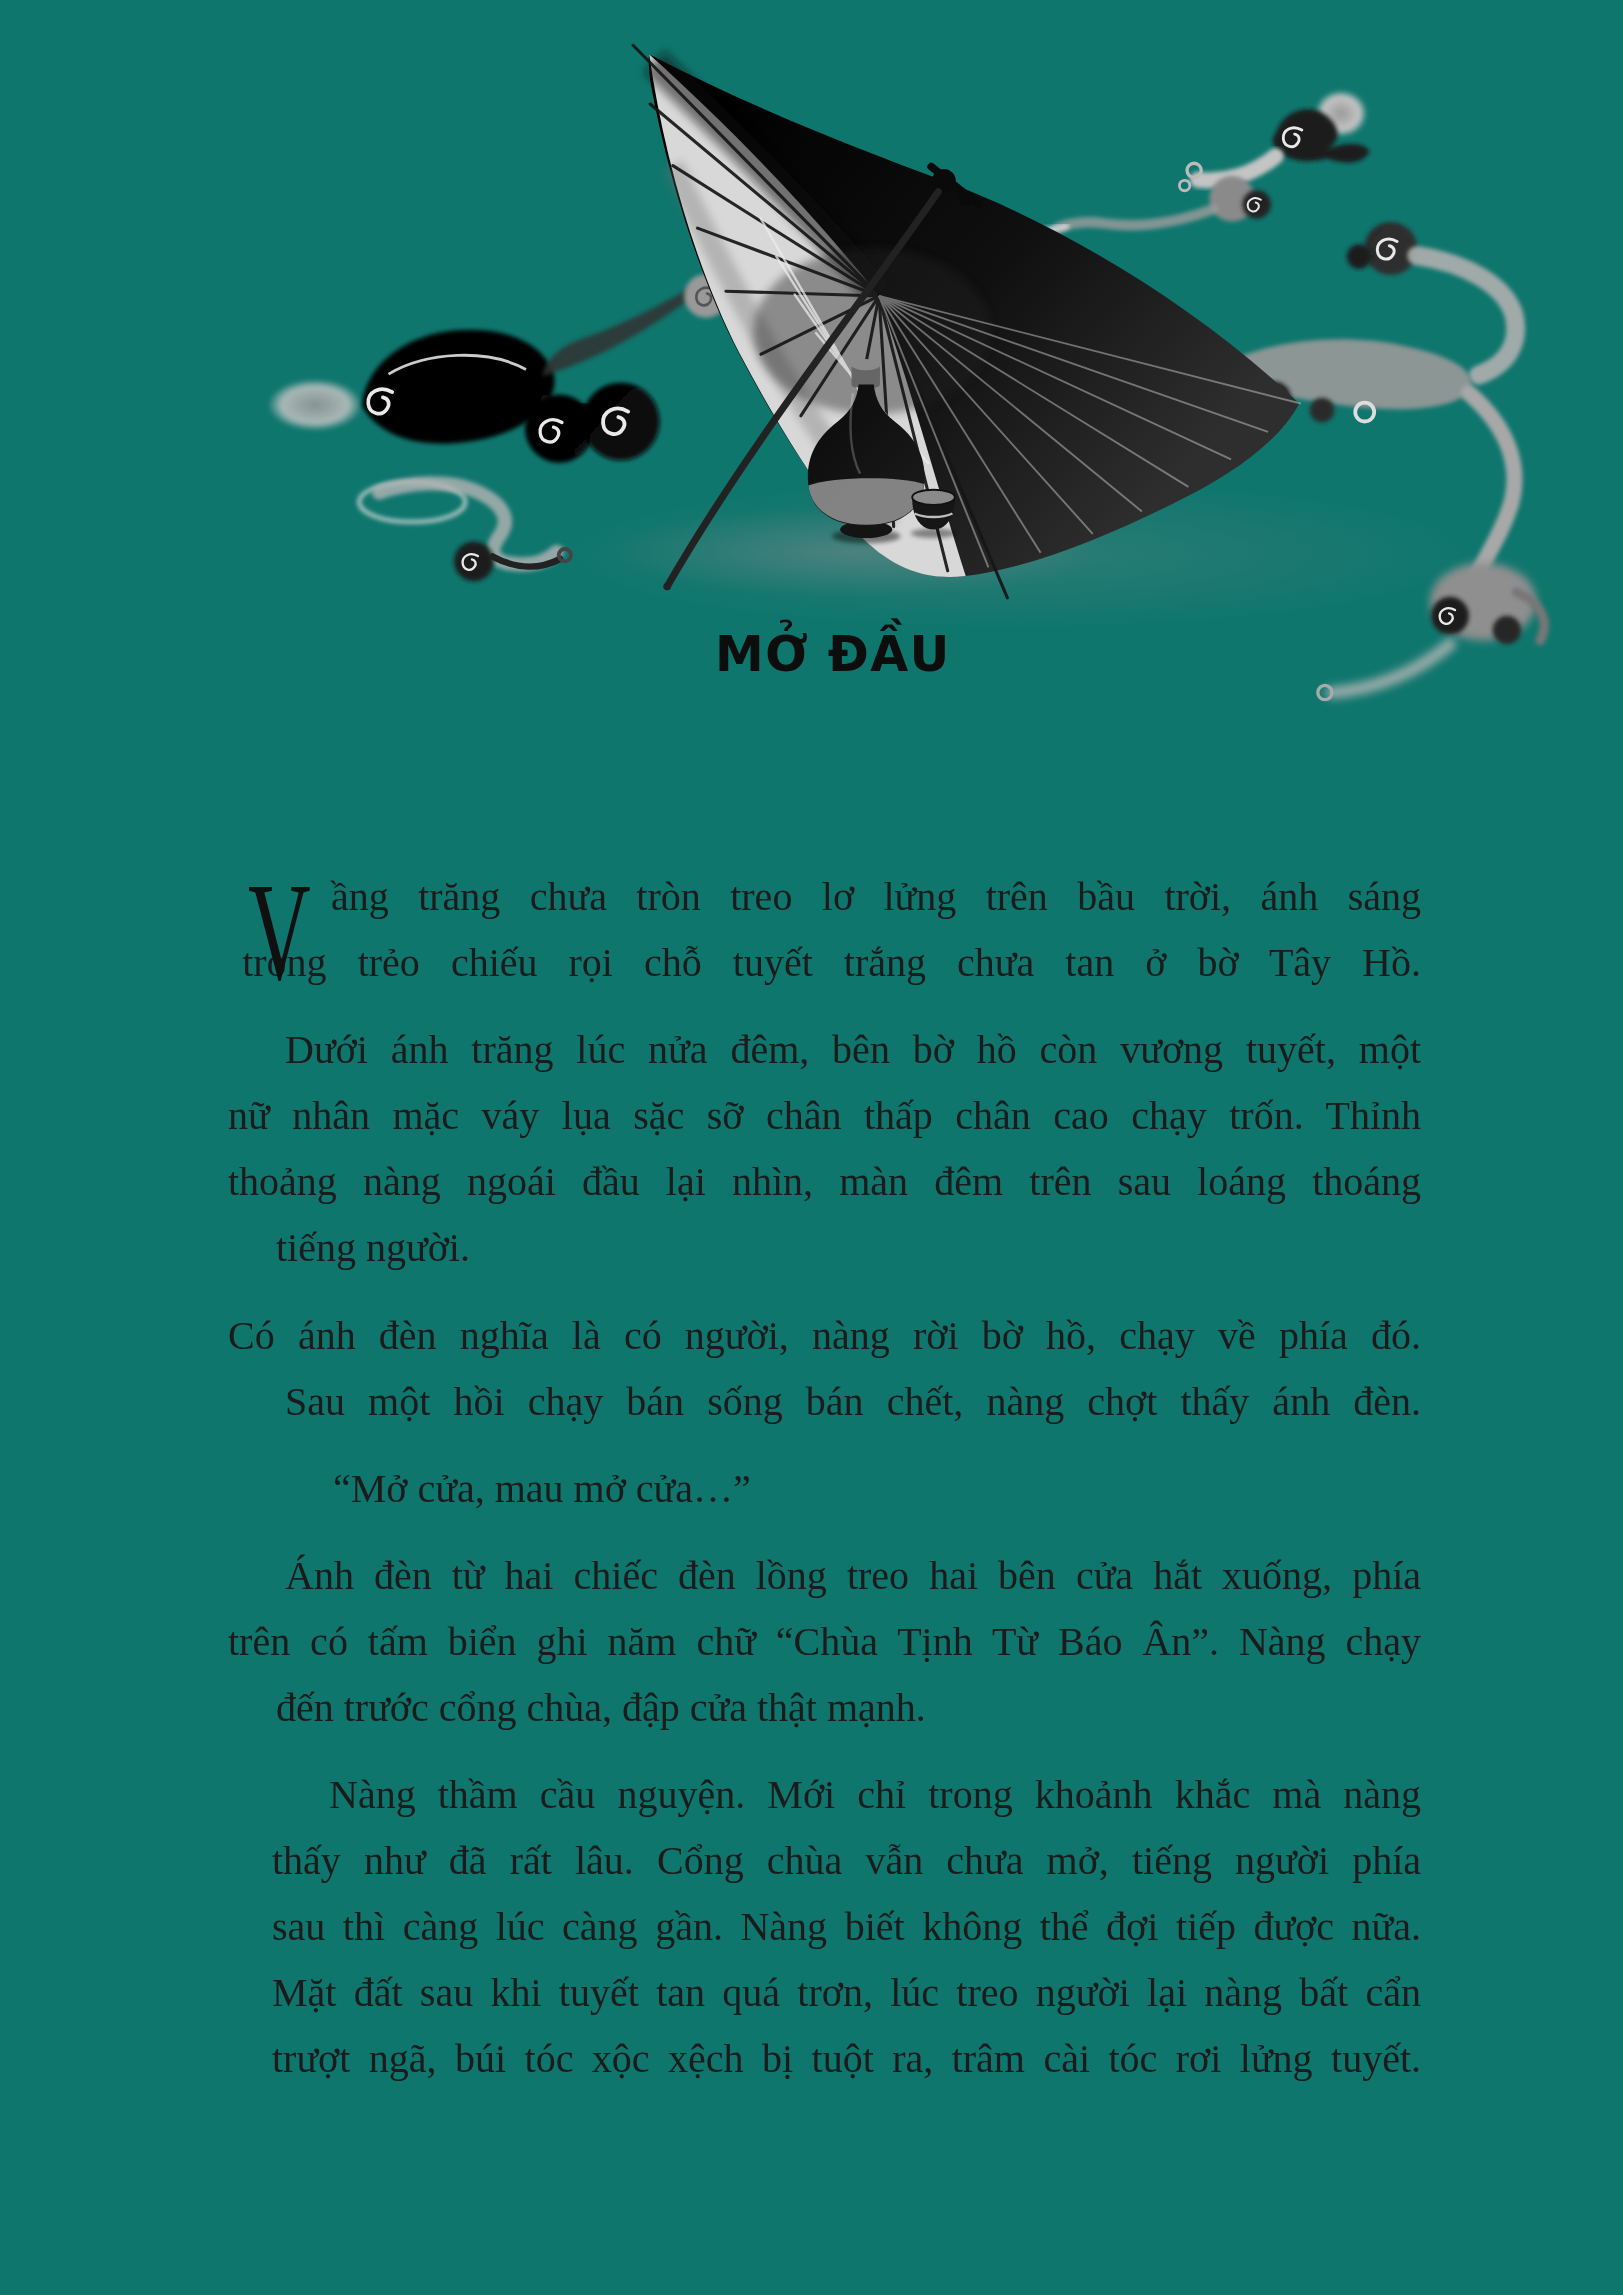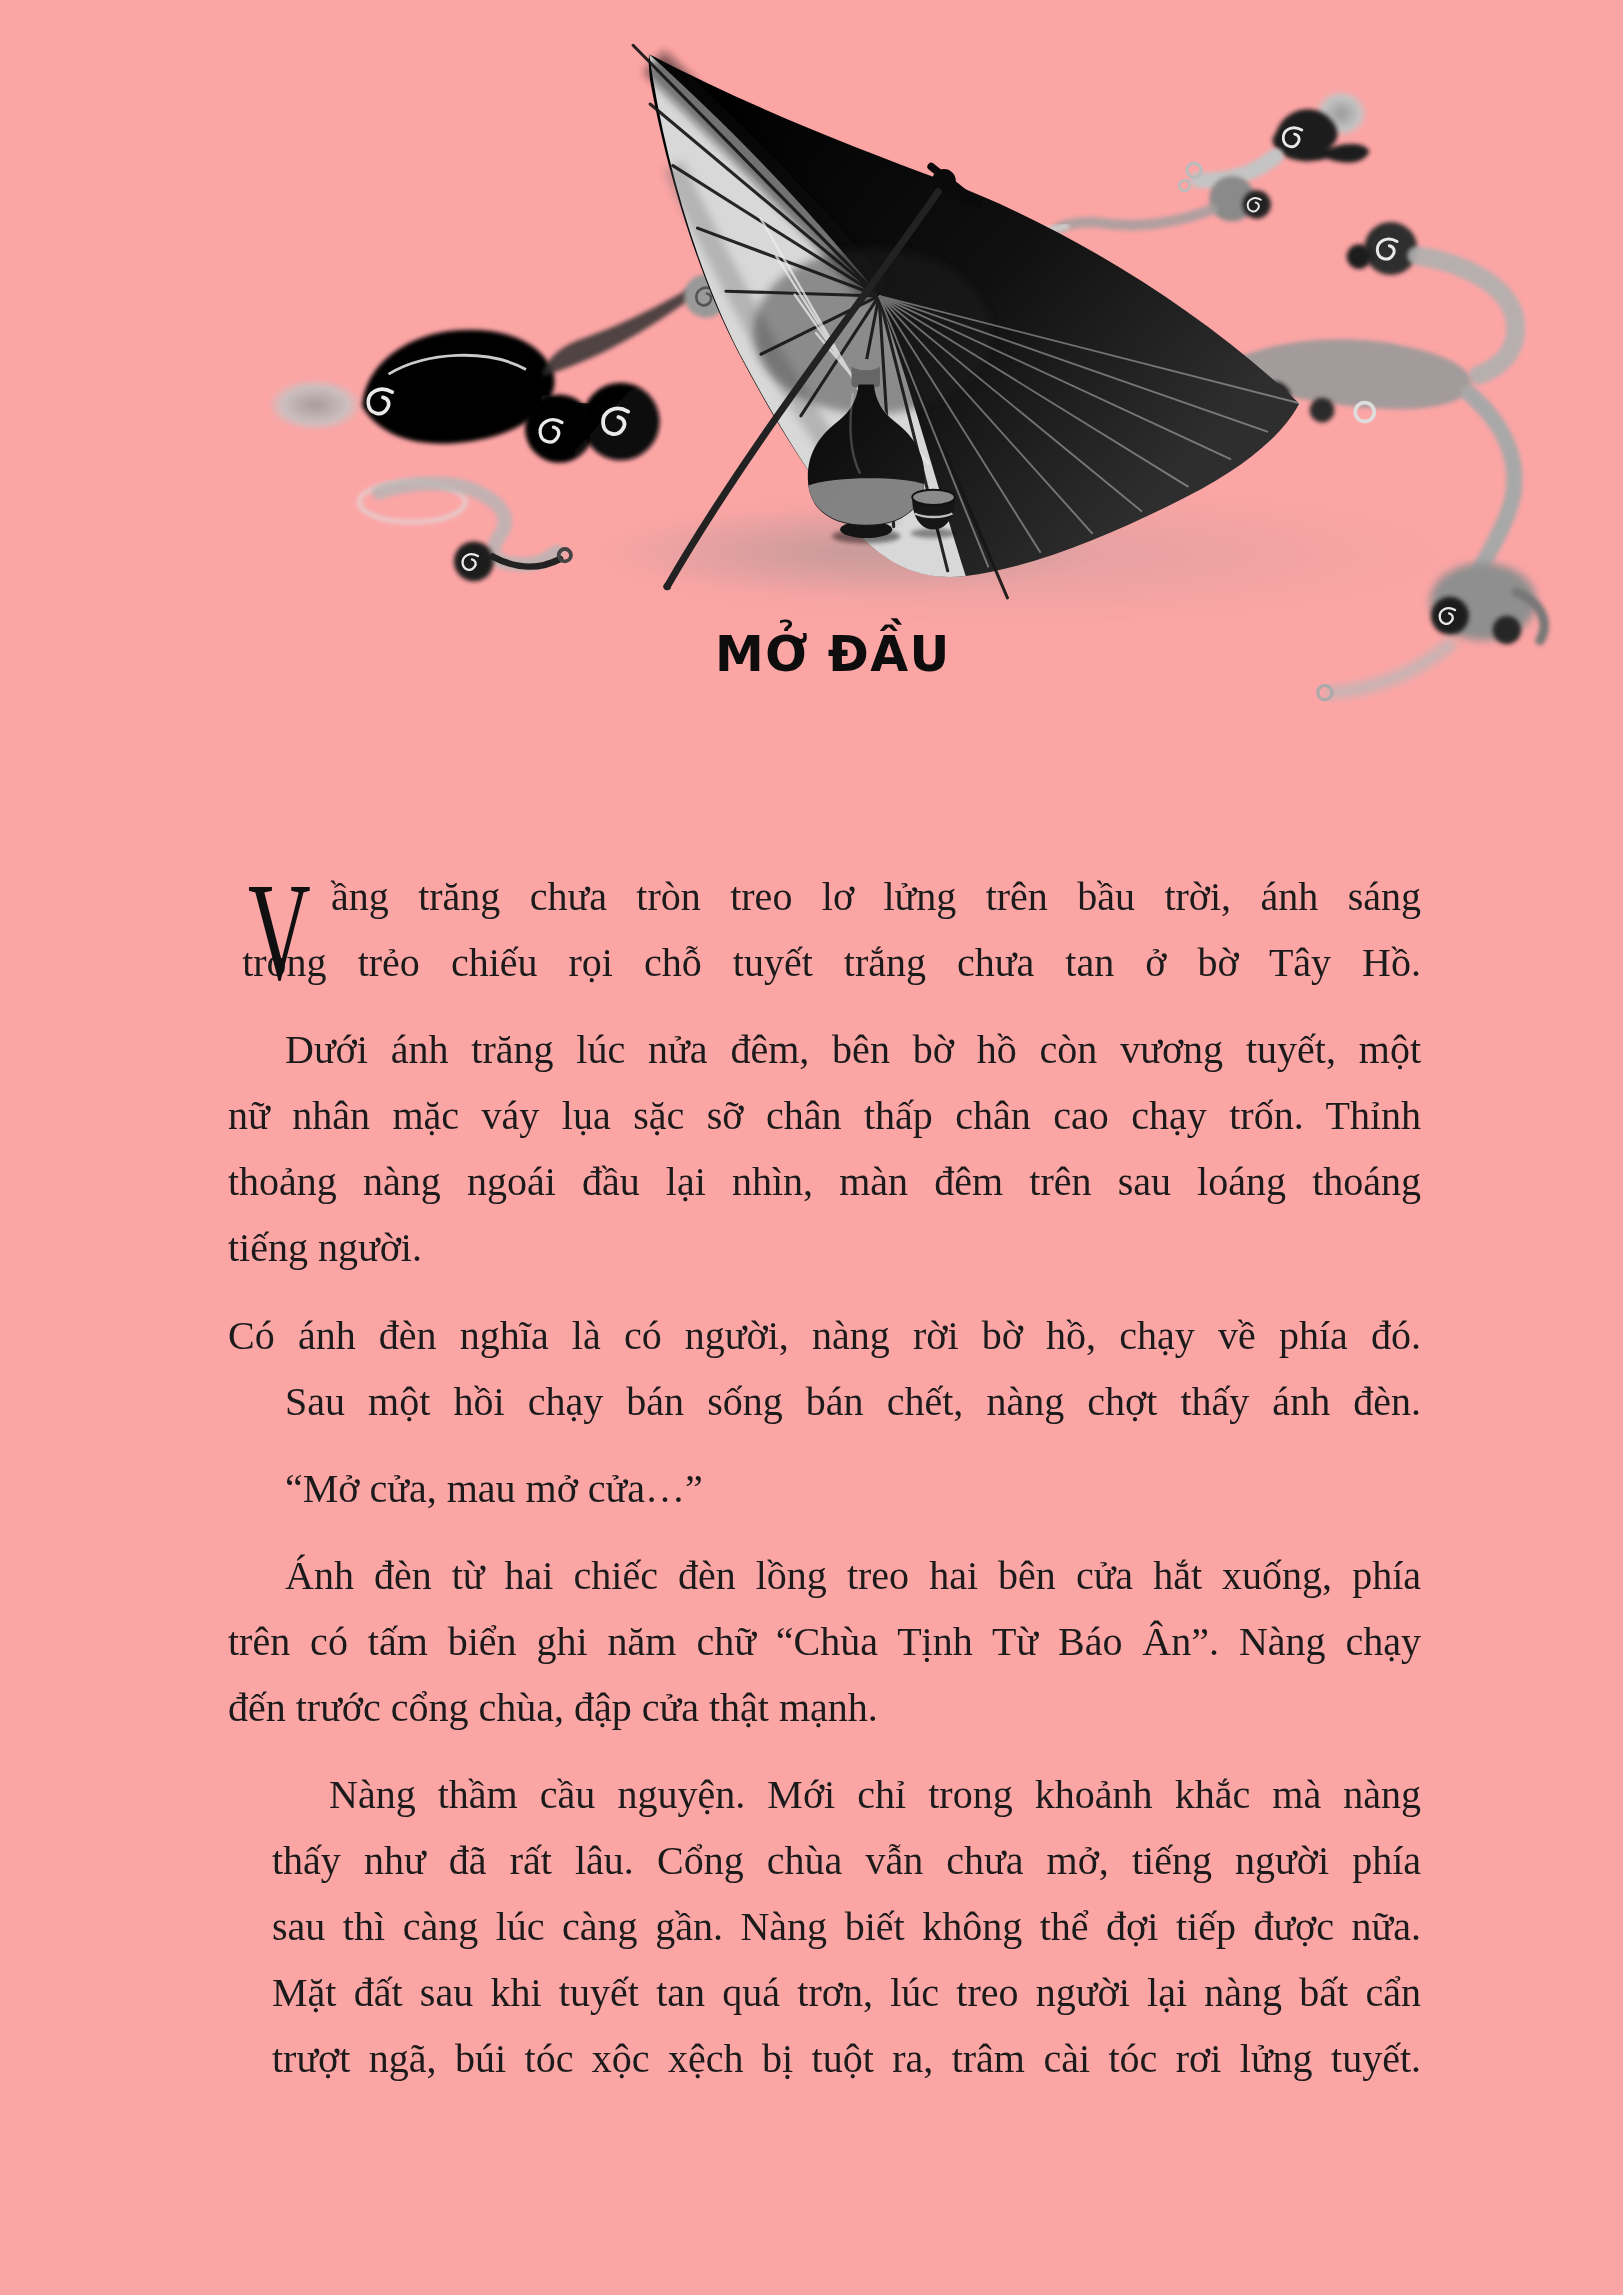--- a/index.html
+++ b/index.html
@@ -1,17 +1,17 @@
 <!DOCTYPE html>
 <html style="font-size:7.6px"><head>
 <meta charset="utf-8">
 <style>
   html,body{margin:0;padding:0;width:1623px;height:2295px;background:#ffffff;}
   body{position:relative;font-family:"Liberation Serif", serif;color:#171717;overflow:hidden;}
-  .page{position:absolute;inset:0;background:#fca5a5;}
+  .page{position:absolute;inset:0;background:#0f766e;}
 
   
   .illustration{position:absolute;left:199px;top:28.4px;width:1360px;height:697px;}
   .illustration svg{display:block;width:100%;height:100%;}
 
   
   .chapter-title{
     position:absolute;top:628px;left:21.3px;width:1623px;margin:0;
     text-align:center;font-family:"DejaVu Sans", sans-serif;font-weight:900;
     font-size:49px;letter-spacing:1.4px;color:#0d0d0d;line-height:1.1;
@@ -23,21 +23,21 @@
     font-size:40px;line-height:66px;color:#1b1b1b;
   }
   .para{margin:0 0 21.3px 0;}
   .para:last-child{margin-bottom:0;margin-left:44px;}
   .line{
     text-align:justify;
     text-align-last:justify;
     text-justify:inter-word;
     white-space:normal;
   }
-  .line.short{text-align-last:left;}
+  .line.short{text-align-last:left;margin-left:48px;}
   .line.ind{text-indent:57px;}
   .p-first{position:relative;}
   .l1a{padding-left:103px;}
   .l1b{padding-left:14.2px;}
   .dropcap{
     position:absolute;left:20px;top:-1.9px;
     font-size:140px;line-height:140px;font-weight:400;color:#101010;
     transform:scaleX(.62);transform-origin:0 0;
     font-family:"Liberation Serif", serif;
   }

